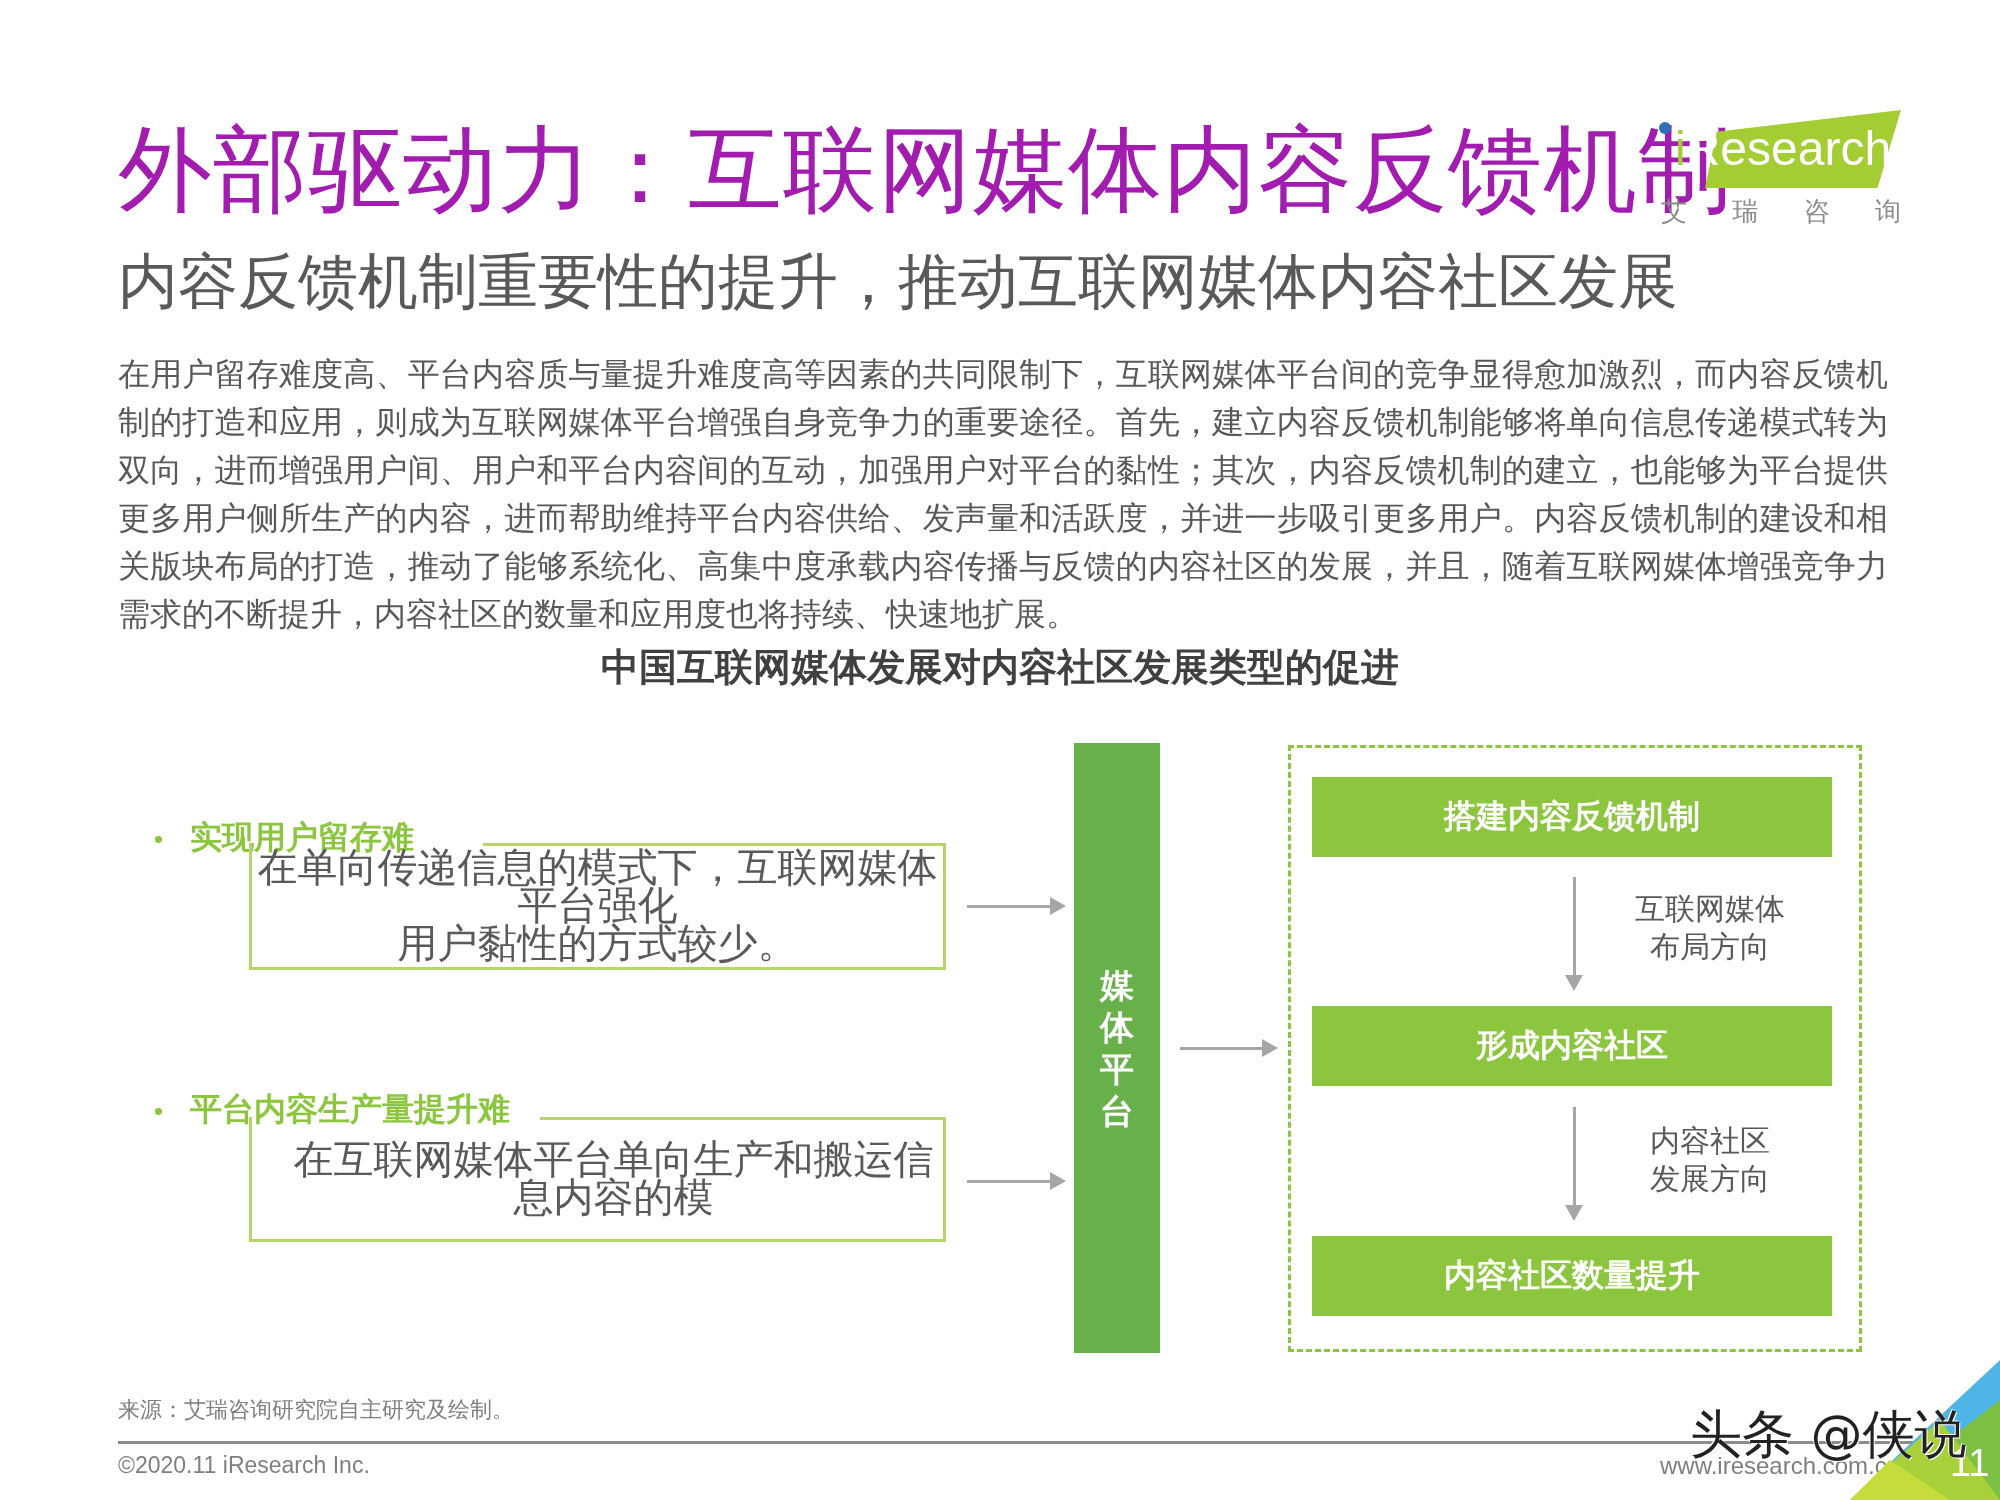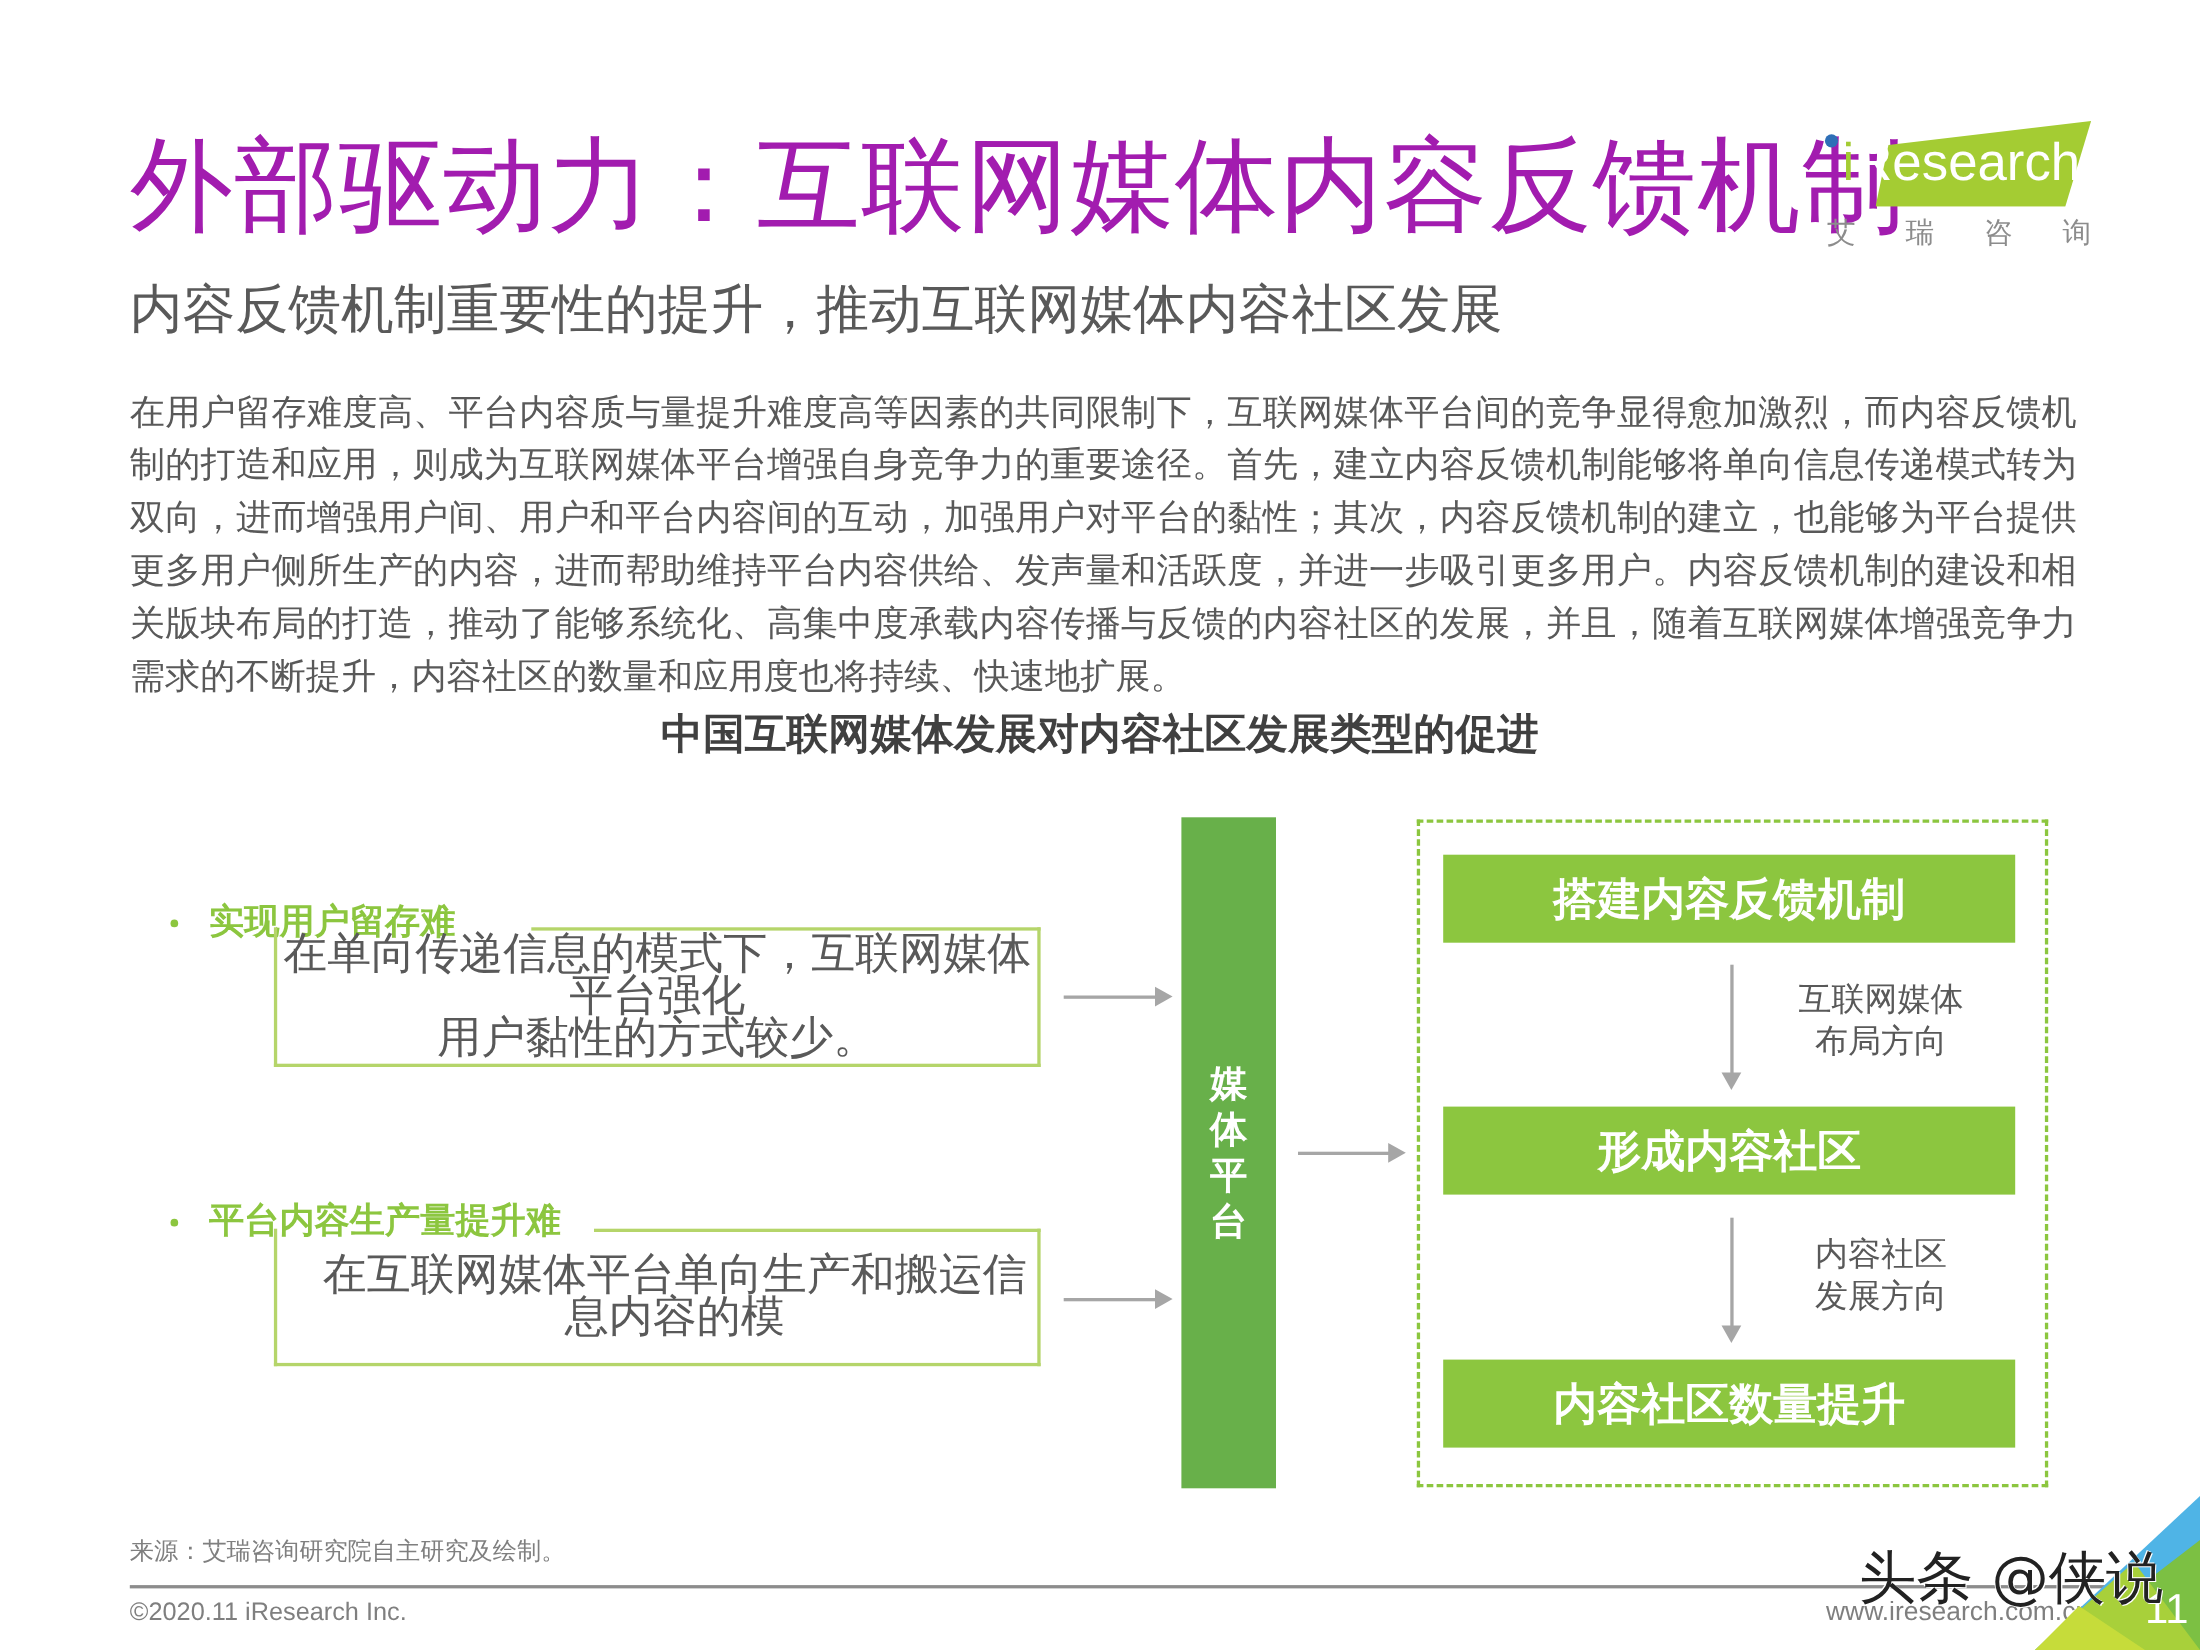--- a/index.html
+++ b/index.html
@@ -8,21 +8,21 @@
     background:#ffffff;
     font-family:"DejaVu Sans","Liberation Sans",sans-serif;
     color:#595959;
   }
   .abs { position:absolute; }
   .page-title {
     left:118px; top:110px; font-size:94px; color:#a21caf; letter-spacing:1px;
     line-height:120px; white-space:nowrap; font-weight:normal;
   }
   .subtitle {
-    left:118px; top:238px; font-size:48px; color:#595959; line-height:86px; white-space:nowrap;
+    left:118px; top:238px; font-size:60px; color:#595959; line-height:86px; white-space:nowrap;
   }
   
   .logo { left:1655px; top:104px; width:245px; height:130px; }
   .logo-bar {
     position:absolute; left:50px; top:6px; width:196px; height:78px;
     background:#a4cc33; clip-path:polygon(6% 28%, 100% 0, 88% 100%, 0 100%);
   }
   .logo-text {
     position:absolute; left:20px; top:16px; font-size:48px; color:#ffffff; line-height:58px;
     font-family:"Liberation Sans",sans-serif; white-space:nowrap;
@@ -55,21 +55,21 @@
   }
   .media-bar {
     left:1074px; top:743px; width:86px; height:610px; background:#68b04a;
     color:#fff; font-size:34px; font-weight:bold; display:flex; flex-direction:column;
     align-items:center; justify-content:center; line-height:42px;
   }
   .dashed {
     left:1288px; top:745px; width:574px; height:607px; border:3px dashed #8cc63f; box-sizing:border-box;
   }
   .step {
-    left:1312px; width:520px; height:80px; background:#8cc63f; color:#fff; font-size:40px; font-weight:bold;
+    left:1312px; width:520px; height:80px; background:#8cc63f; color:#fff; font-size:32px; font-weight:bold;
     display:flex; align-items:center; justify-content:center;
   }
   .varrow { width:3px; background:#a6a6a6; }
   .varrow::after {
     content:""; position:absolute; left:-8px; bottom:-14px; border-top:16px solid #a6a6a6;
     border-left:9px solid transparent; border-right:9px solid transparent;
   }
   .step-label { font-size:30px; line-height:38px; color:#595959; text-align:center; }
   .source { left:118px; top:1395px; font-size:22px; color:#7f7f7f; }
   .footer-line { left:118px; top:1441px; width:1800px; height:3px; background:#8c8c8c; }

